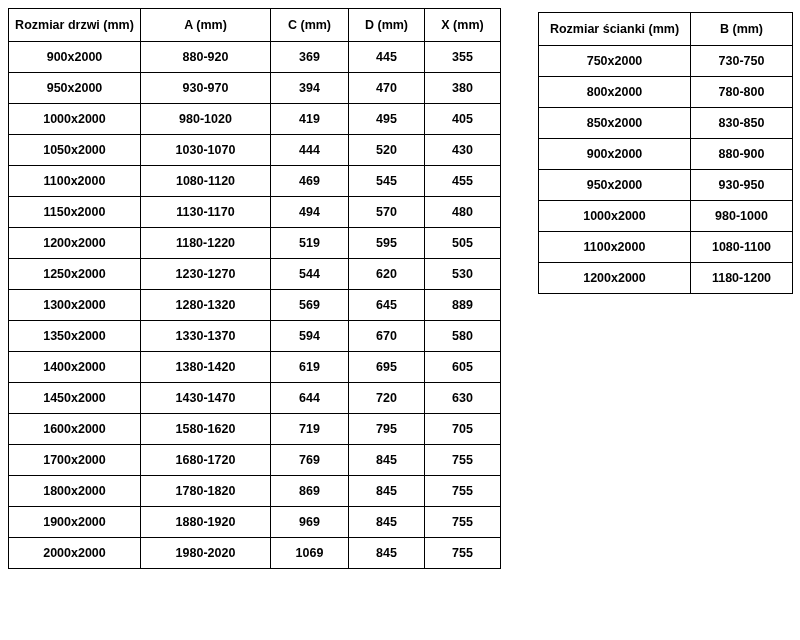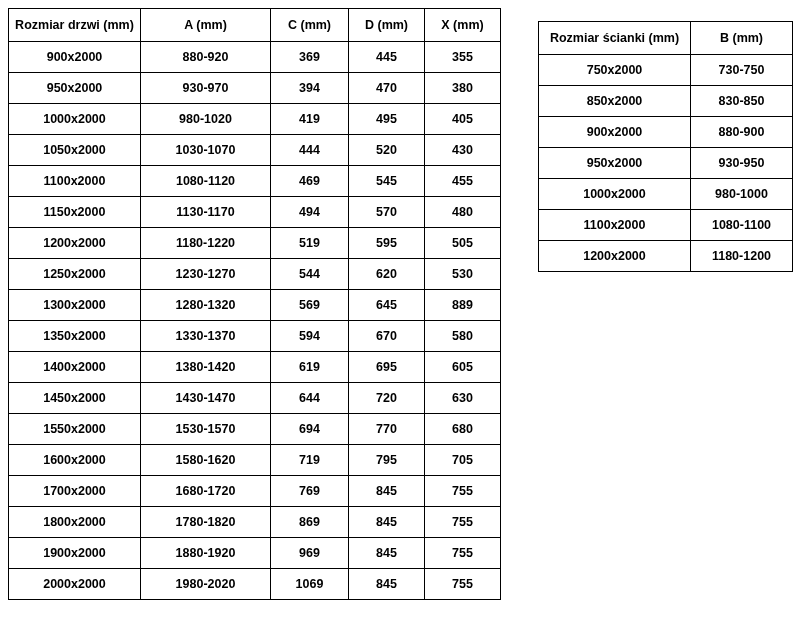--- a/index.html
+++ b/index.html
@@ -55,21 +55,21 @@
   #doors-table col.c0 { width: 132px; }
   #doors-table col.c1 { width: 130px; }
   #doors-table col.c2 { width: 78px; }
   #doors-table col.c3 { width: 76px; }
   #doors-table col.c4 { width: 76px; }
 
   
   #wall-table {
     position: absolute;
     left: 538px;
-    top: 21px;
+    top: 12px;
     width: 254px;
   }
   #wall-table col.w0 { width: 152px; }
   #wall-table col.w1 { width: 102px; }
 </style>
 </head>
 <body>
 
 <div class="page">
 
@@ -169,27 +169,20 @@
           <td>605</td>
         </tr>
         <tr>
           <td>1450x2000</td>
           <td>1430-1470</td>
           <td>644</td>
           <td>720</td>
           <td>630</td>
         </tr>
         <tr>
-          <td>1550x2000</td>
-          <td>1530-1570</td>
-          <td>694</td>
-          <td>770</td>
-          <td>680</td>
-        </tr>
-        <tr>
           <td>1600x2000</td>
           <td>1580-1620</td>
           <td>719</td>
           <td>795</td>
           <td>705</td>
         </tr>
         <tr>
           <td>1700x2000</td>
           <td>1680-1720</td>
           <td>769</td>
@@ -230,20 +223,24 @@
         <th>Rozmiar ścianki (mm)</th>
         <th>B (mm)</th>
       </tr>
     </thead>
     <tbody id="wall-body">
         <tr>
           <td>750x2000</td>
           <td>730-750</td>
         </tr>
         <tr>
+          <td>800x2000</td>
+          <td>780-800</td>
+        </tr>
+        <tr>
           <td>850x2000</td>
           <td>830-850</td>
         </tr>
         <tr>
           <td>900x2000</td>
           <td>880-900</td>
         </tr>
         <tr>
           <td>950x2000</td>
           <td>930-950</td>

